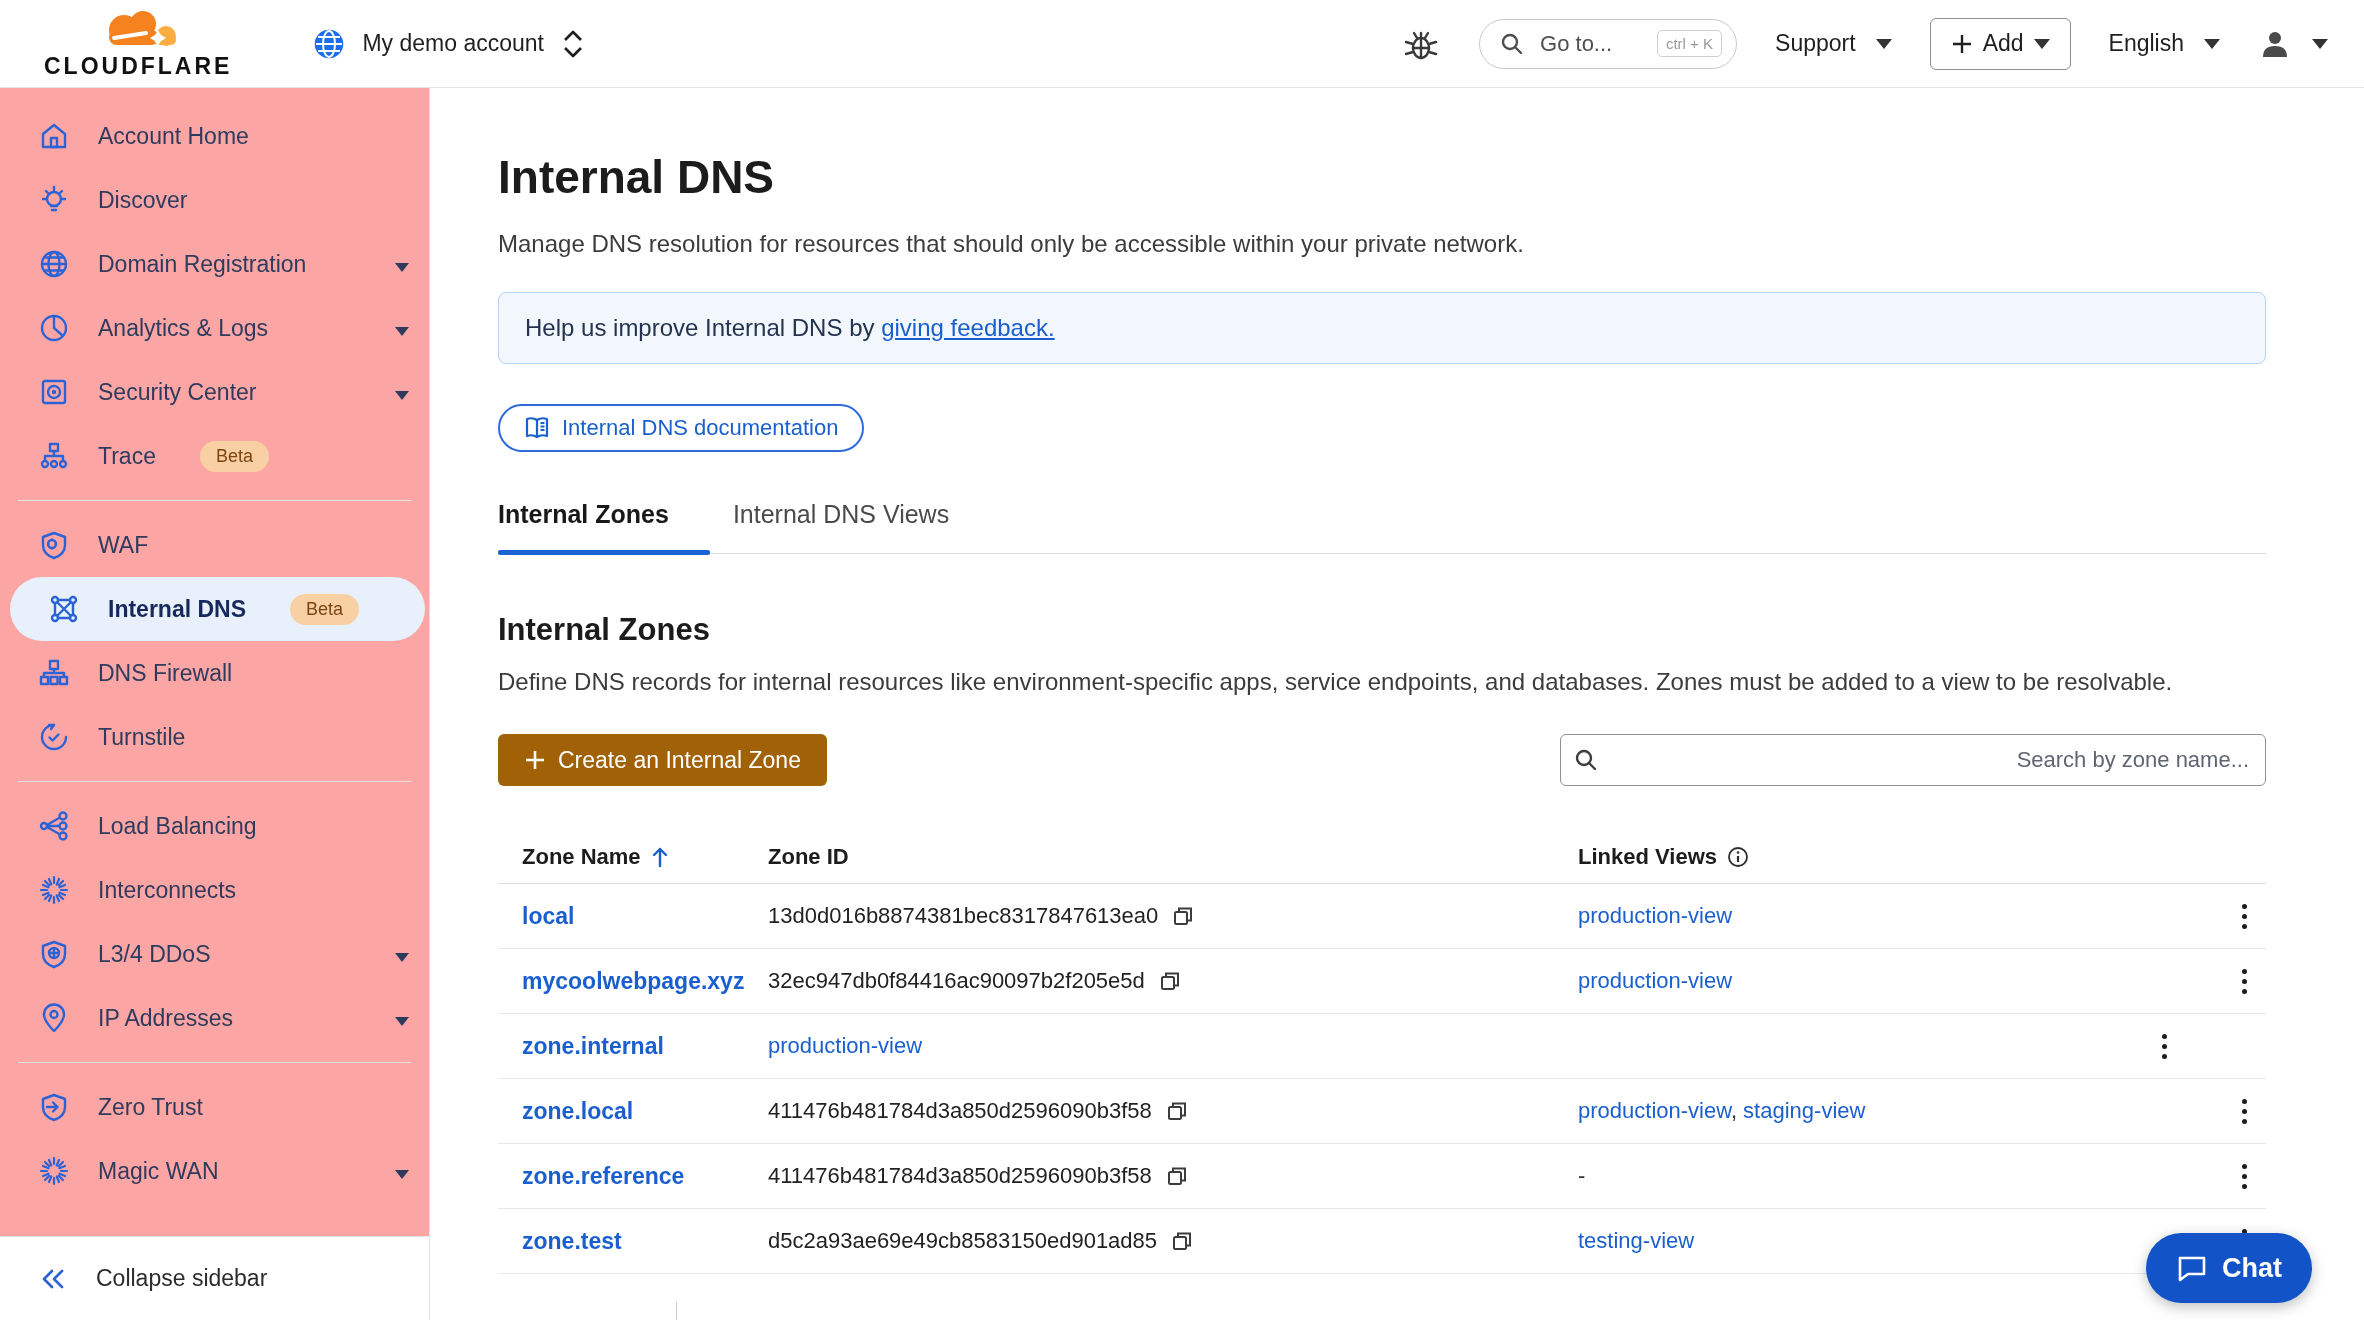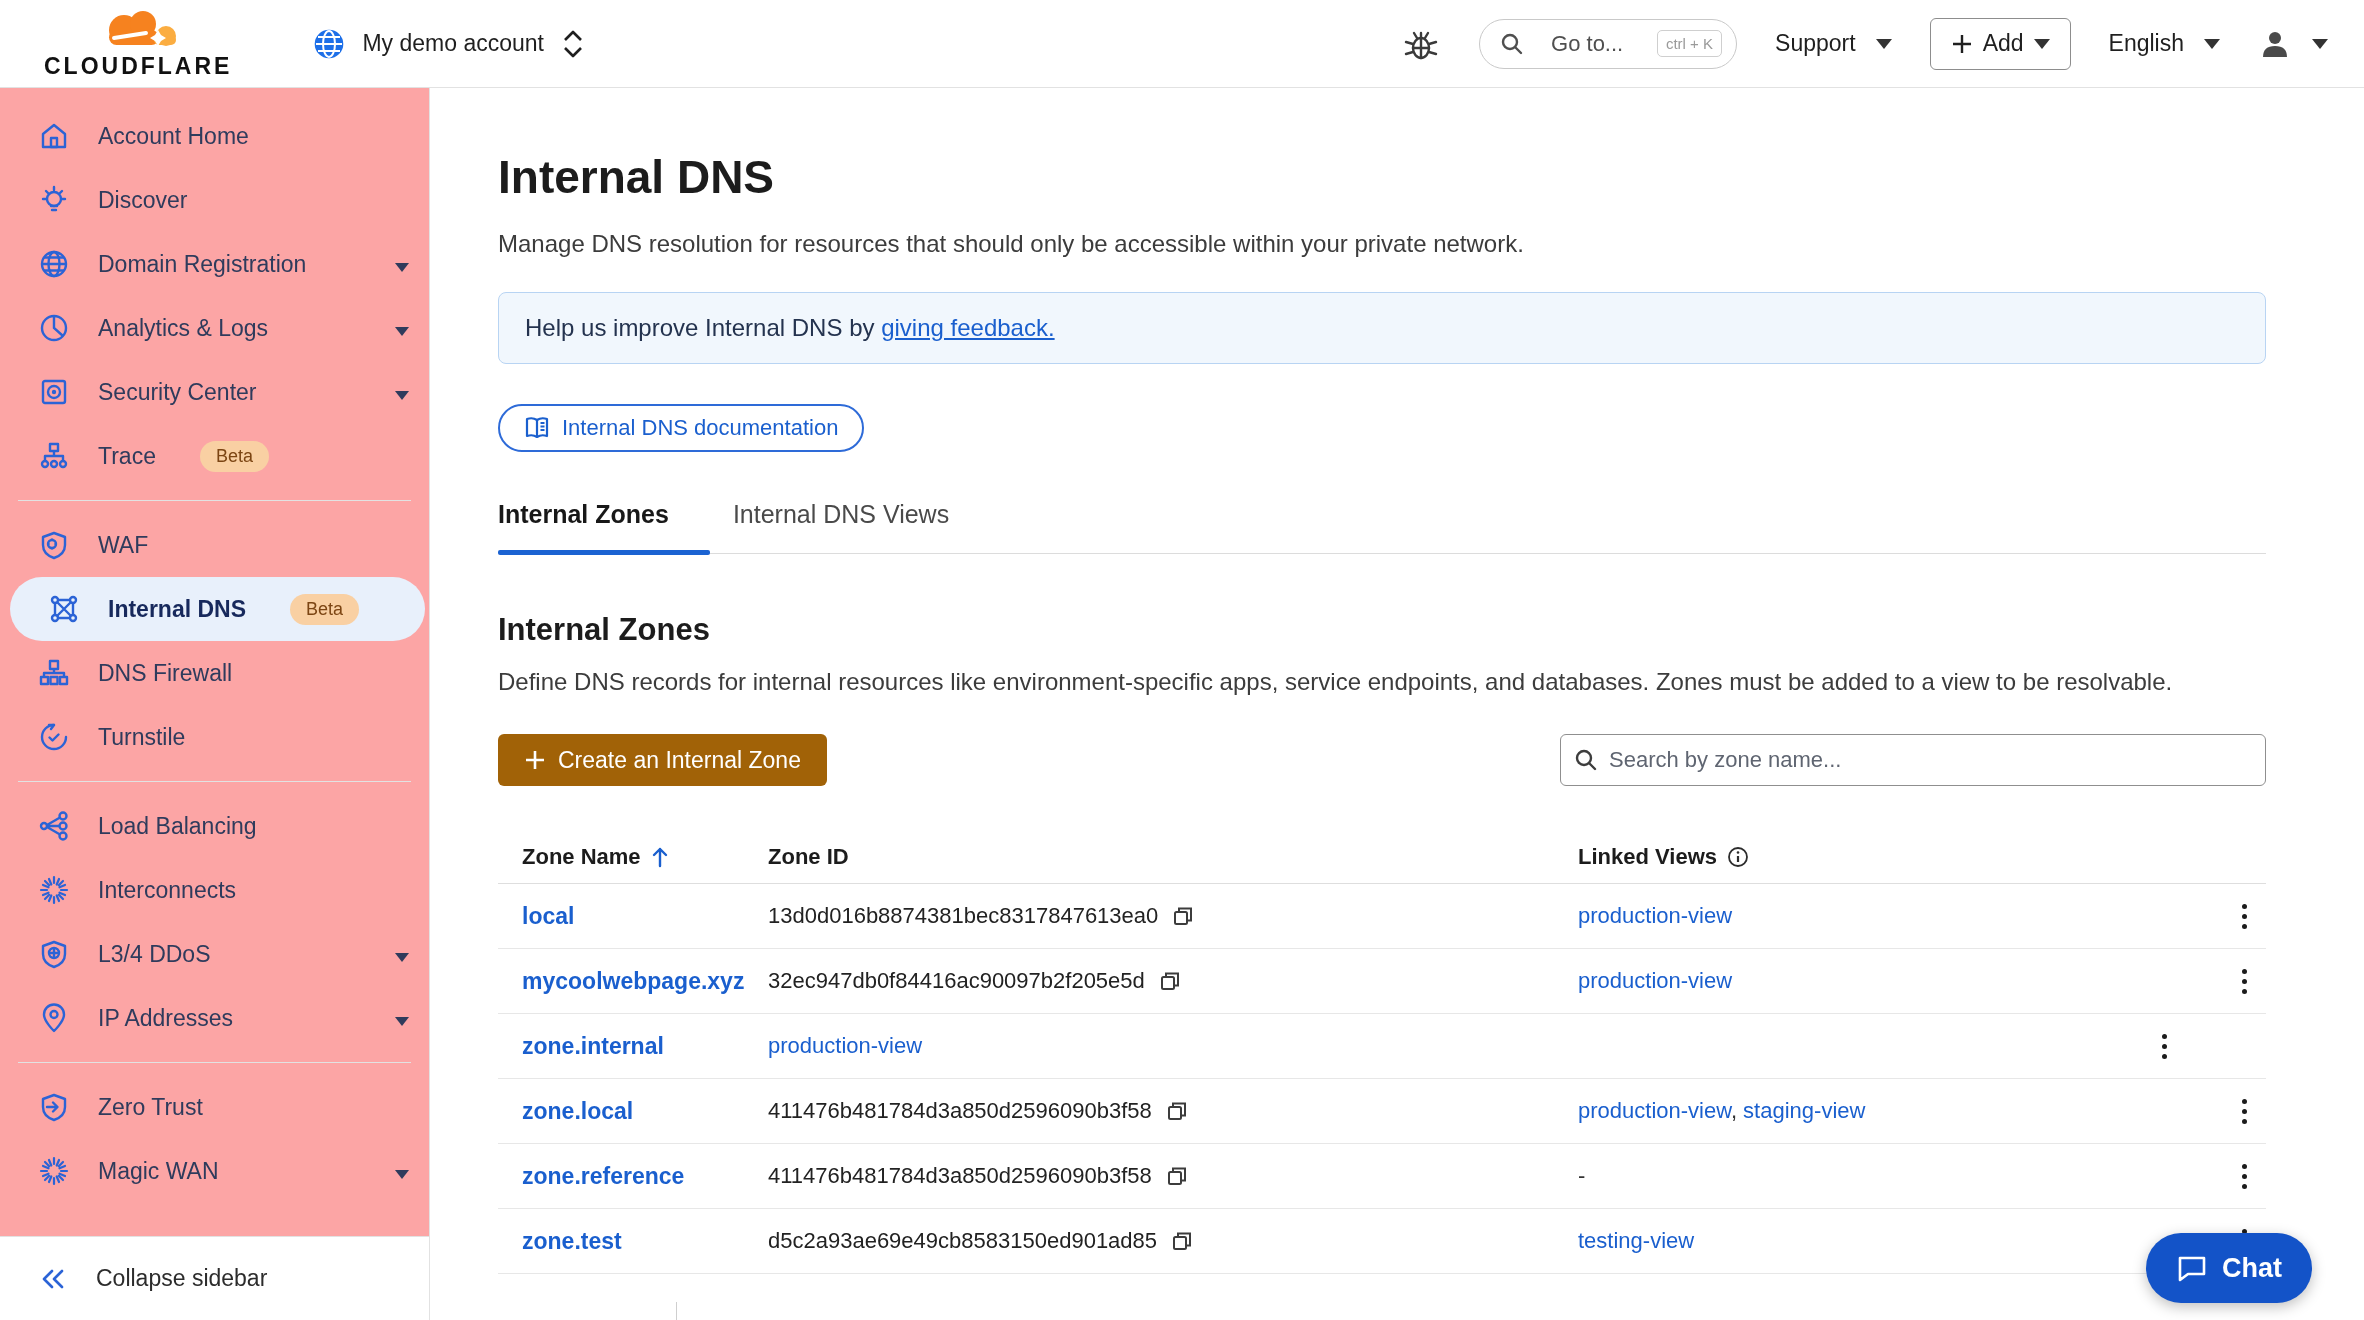--- a/index.html
+++ b/index.html
@@ -7,21 +7,21 @@
     font-family:"Liberation Sans", sans-serif; color:#1f1f1f; }
 
   
   .topbar { position:absolute; top:0; left:0; right:0; height:88px; background:#fff;
     border-bottom:1px solid #e2e2e2; display:flex; align-items:center; padding:0 36px 0 44px; z-index:20; }
   .logo { display:flex; flex-direction:column; align-items:center; margin-right:80px; cursor:pointer; }
   .logo-text { font-size:23px; font-weight:800; letter-spacing:3px; color:#111; margin-top:1px; }
   .account { display:flex; align-items:center; gap:16px; font-size:23px; color:#1f1f1f; }
   .account-name { font-weight:500; }
   .topbar-right { margin-left:auto; display:flex; align-items:center; gap:38px; }
-  .goto-pill { display:flex; align-items:center; gap:27px; border:1px solid #c9c9c9; border-radius:26px;
+  .goto-pill { display:flex; align-items:center; gap:16px; border:1px solid #c9c9c9; border-radius:26px;
     height:50px; padding:0 14px 0 20px; width:258px; color:#4f4f4f; font-size:22px; cursor:text; }
   .kbd { border:1px solid #cfcfcf; border-radius:5px; color:#9a9a9a; font-size:15px; padding:4px 8px; margin-left:auto; white-space:nowrap; }
   .menu-item { display:flex; align-items:center; gap:20px; font-size:23px; color:#1f1f1f; cursor:pointer; }
   .caret { width:0; height:0; border-left:8px solid transparent; border-right:8px solid transparent;
     border-top:10px solid #333; display:inline-block; }
   .add-btn { display:flex; align-items:center; gap:10px; border:1px solid #8d8d8d; border-radius:6px;
     height:52px; padding:0 20px; font-size:23px; color:#1f1f1f; cursor:pointer; background:#fff; }
 
   
   .sidebar { position:absolute; top:88px; left:0; width:430px; bottom:0; background:#fca5a5;
@@ -56,21 +56,21 @@
   .tabs-underline .active-bar { position:absolute; left:0; top:-3px; height:5px; width:212px; background:#1b63d2; border-radius:2px; }
 
   .section-heading { margin-top:58px; font-size:31px; font-weight:700; color:#1c1c1c; }
   .section-desc { margin-top:20px; font-size:24px; color:#3c3c3c; }
 
   .controls { margin-top:38px; display:flex; align-items:center; justify-content:space-between; }
   .primary-btn { display:flex; align-items:center; gap:12px; background:#a16207; color:#fff; border:none;
     border-radius:6px; font-size:23px; padding:0 26px; height:52px; cursor:pointer; font-family:inherit; }
   .search-box { position:relative; width:706px; }
   .search-box input { width:100%; height:52px; border:1px solid #8f8f8f; border-radius:6px;
-    padding:0 16px 0 48px; font-size:22px; color:#333; font-family:inherit; outline:none; }
+    padding:0 16px 0 48px; font-size:22px; color:#333; font-family:inherit; outline:none;text-align:right; }
   .search-box input::placeholder { color:#5f6571; }
   .search-box .mag { position:absolute; left:14px; top:14px; }
 
   
   .table { margin-top:44px; }
   .trow { display:grid; grid-template-columns:270px 810px 1fr 80px; align-items:center; }
   .thead { height:54px; border-bottom:1px solid #dedede; font-weight:700; font-size:22px; color:#1c1c1c; }
   .thead .th { display:flex; align-items:center; gap:10px; }
   .tbody-row { height:65px; border-bottom:1px solid #e7e7e7; font-size:22px; }
   .cell-pad { padding-left:24px; }

